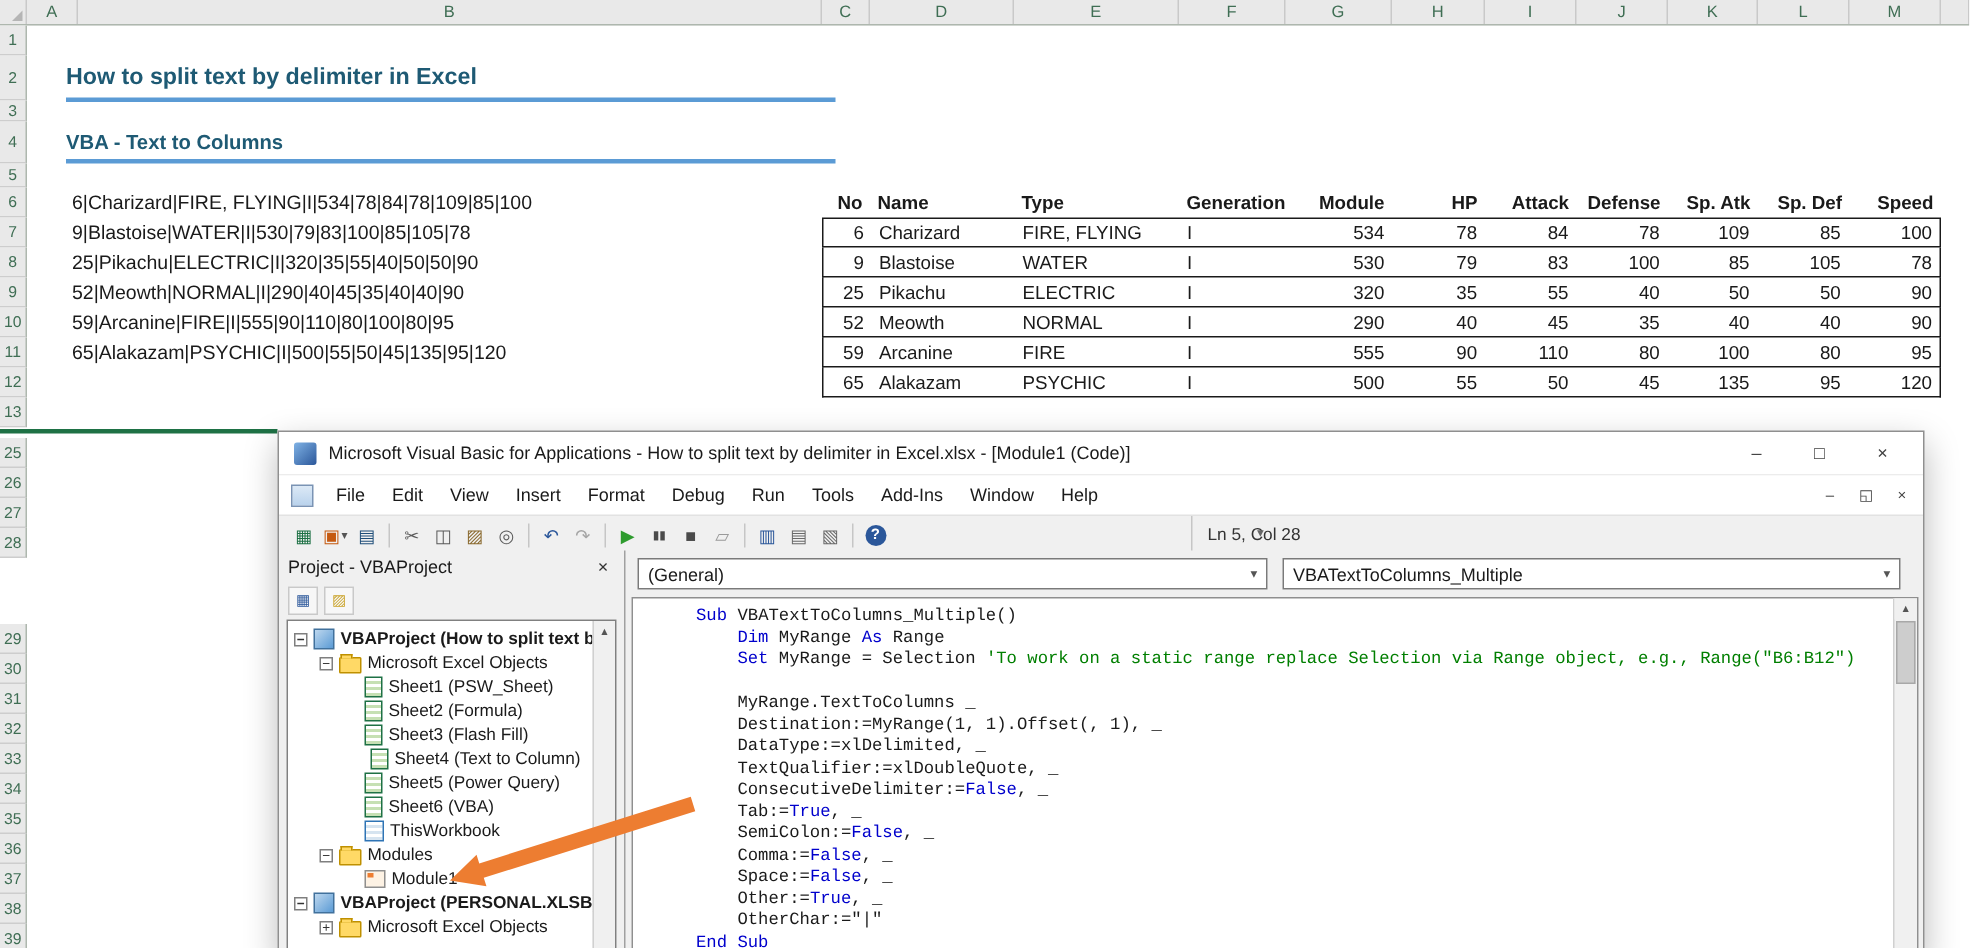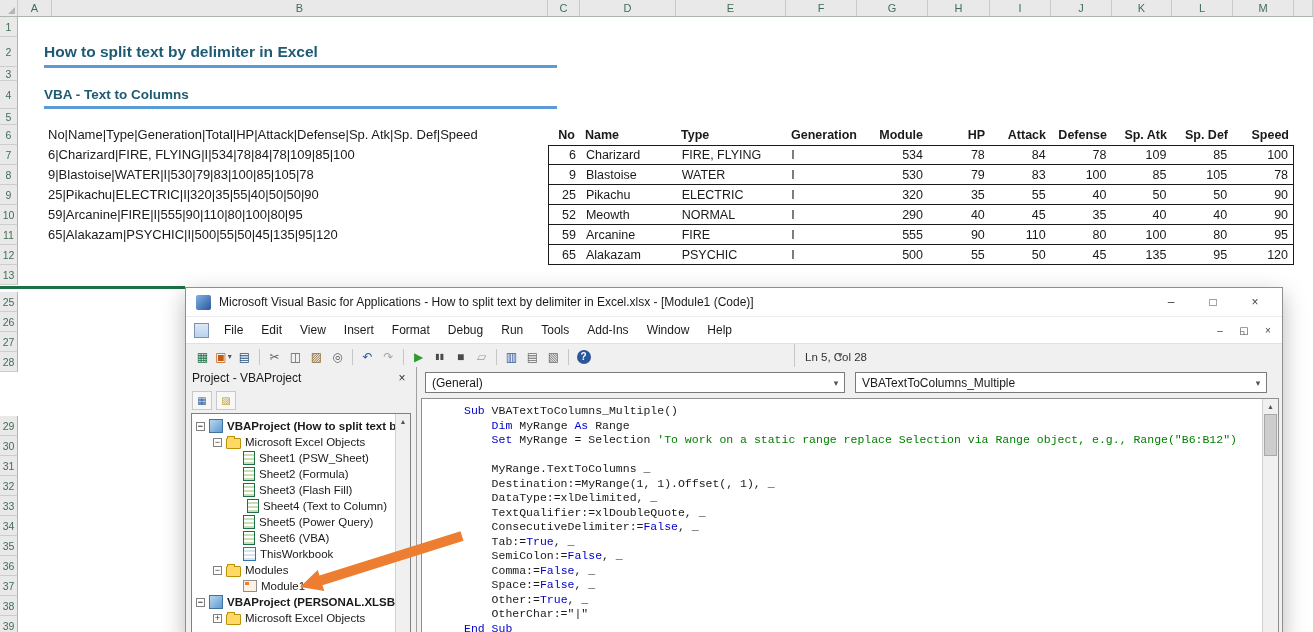--- a/index.html
+++ b/index.html
@@ -164,24 +164,24 @@
       <div class="rh" style="height: 20px;">39</div>
       <div class="rh" style="height: 20px;">40</div>
     </div>
 
   <div id="title" class="heading">How to split text by delimiter in Excel</div>
   <div id="hrule1" class="hrule"></div>
   <div id="section" class="heading">VBA - Text to Columns</div>
   <div id="hrule2" class="hrule"></div>
 
   <div id="rawlines">
-      <div class="rawline">No|Name|Type|Generation|Total|HP|Attack|Defense|Sp. Atk|Sp. Def|Speed</div>
       <div class="rawline">6|Charizard|FIRE, FLYING|I|534|78|84|78|109|85|100</div>
       <div class="rawline">9|Blastoise|WATER|I|530|79|83|100|85|105|78</div>
       <div class="rawline">25|Pikachu|ELECTRIC|I|320|35|55|40|50|50|90</div>
+      <div class="rawline">52|Meowth|NORMAL|I|290|40|45|35|40|40|90</div>
       <div class="rawline">59|Arcanine|FIRE|I|555|90|110|80|100|80|95</div>
       <div class="rawline">65|Alakazam|PSYCHIC|I|500|55|50|45|135|95|120</div>
     </div>
   <div id="ptable">
       <div class="trow head">
         <div class="tc r" style="width: 32px;">No</div>
         <div class="tc l" style="width: 96px;">Name</div>
         <div class="tc l" style="width: 110px;">Type</div>
         <div class="tc l" style="width: 71px;">Generation</div>
         <div class="tc r" style="width: 71px;">Module</div>

